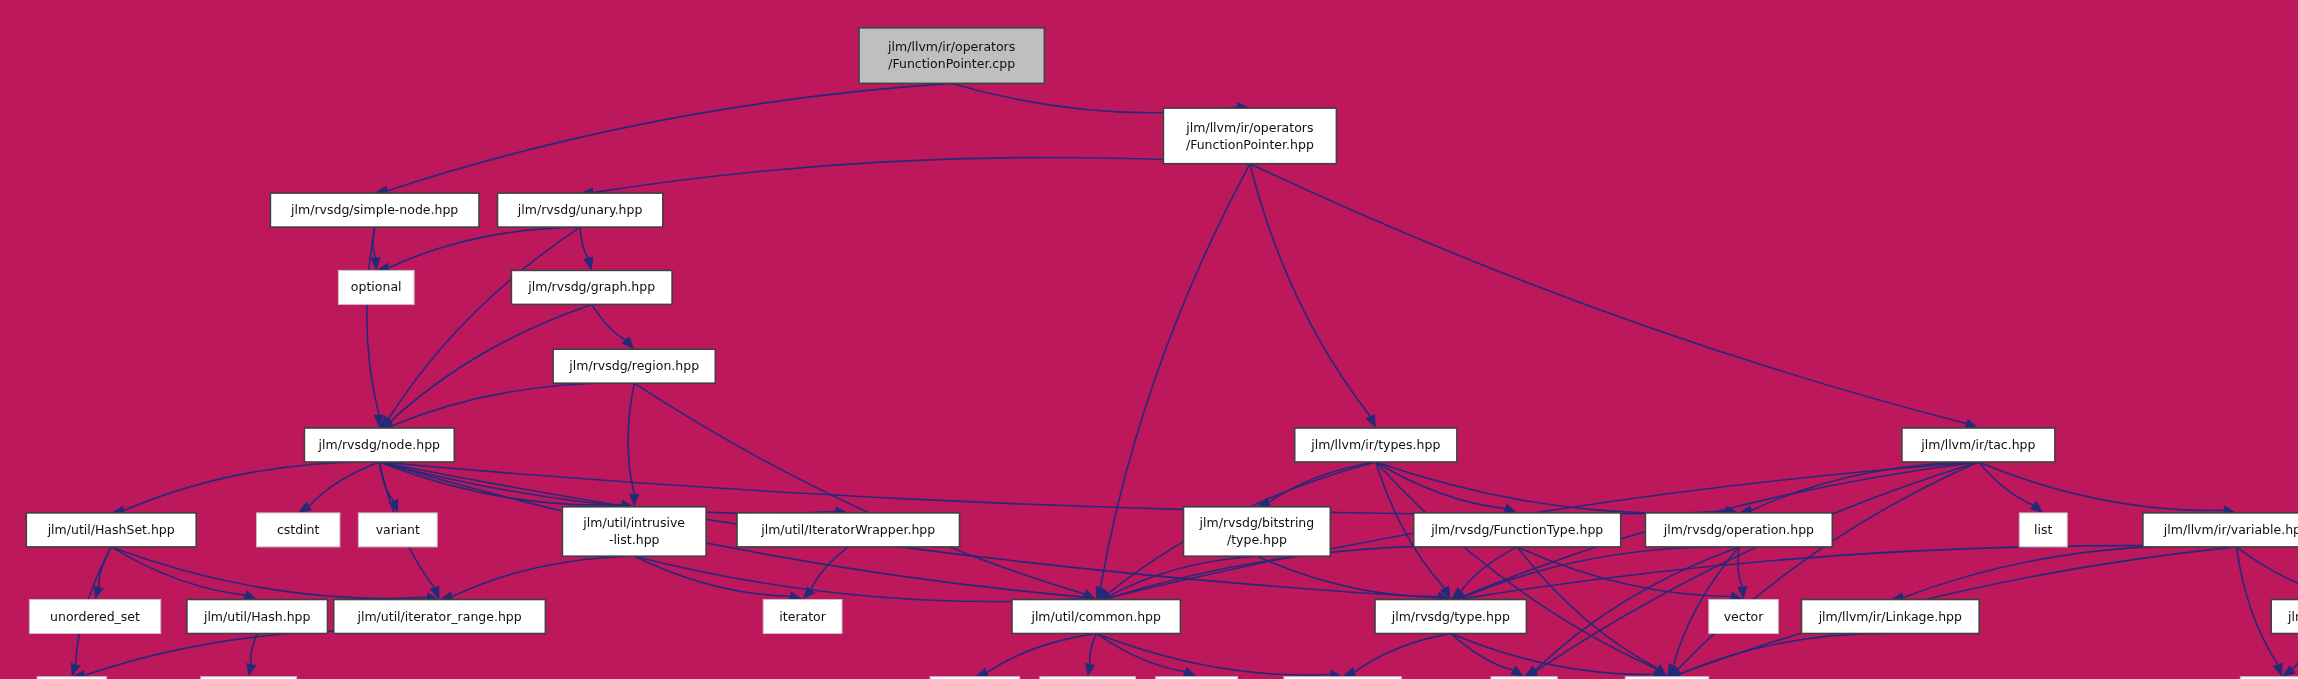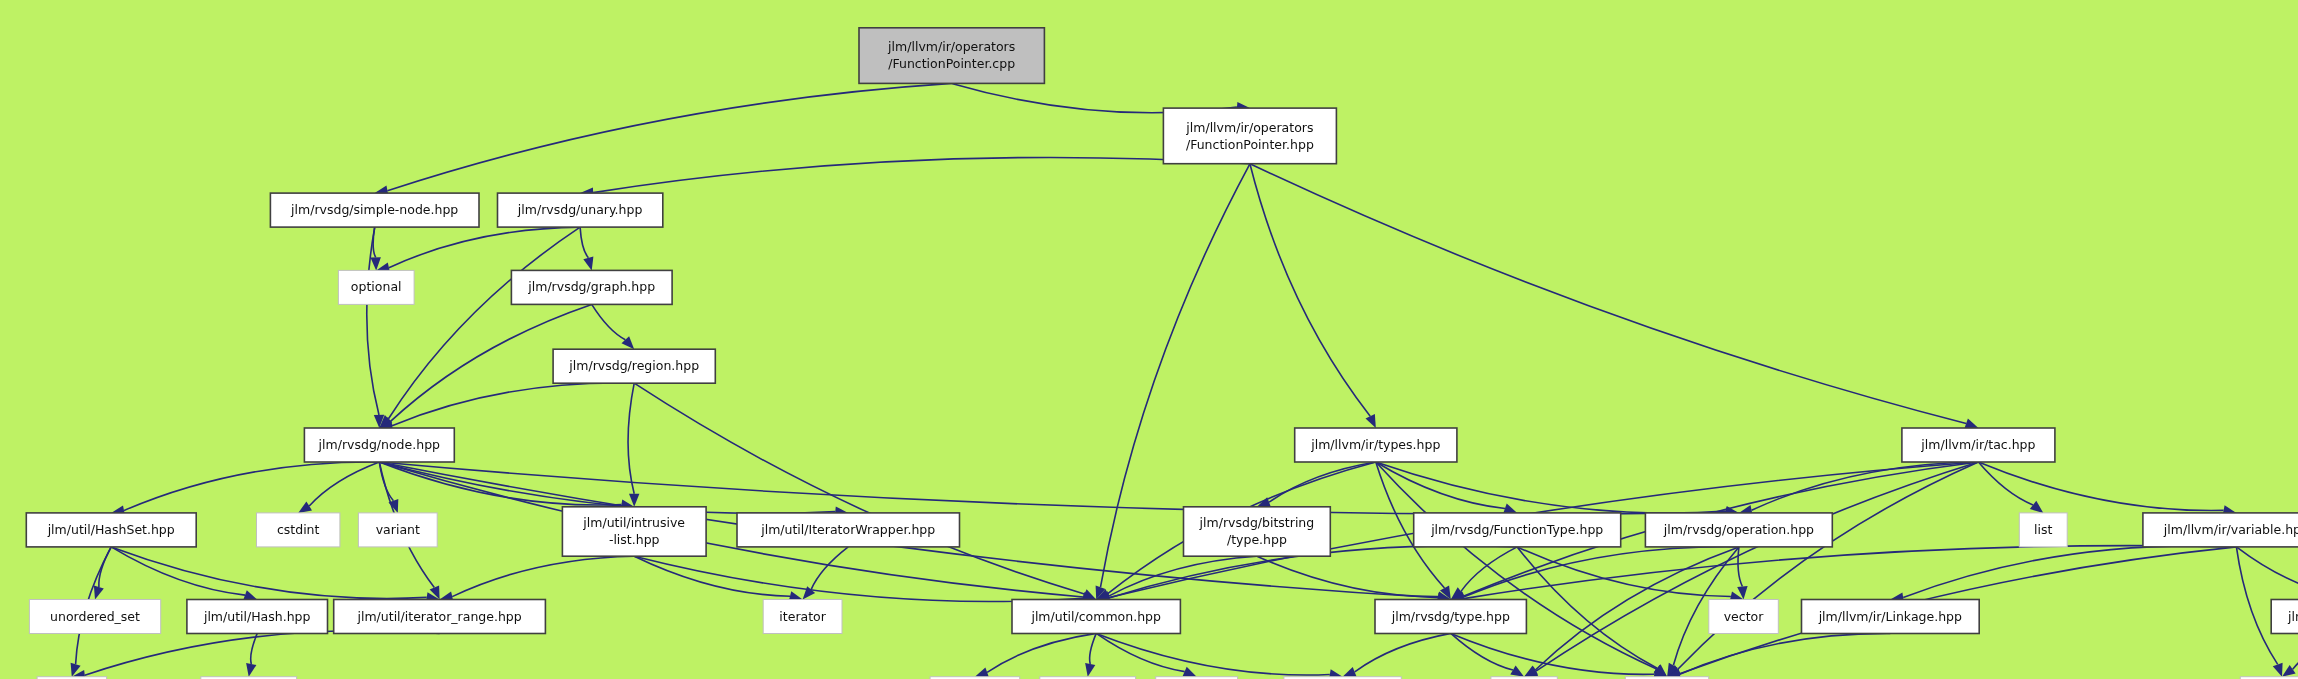--- a/index.html
+++ b/index.html
@@ -1,17 +1,17 @@
 <!DOCTYPE html>
 <html><head>
 <meta charset="utf-8">
 <style>
   html,body{margin:0;padding:0;background:#ffffff;}
   body{font-family:"DejaVu Sans","Liberation Sans",sans-serif;}
-  #graph-wrap{position:relative;width:2298px;height:679px;background:#bef264;overflow:hidden;}
+  #graph-wrap{position:relative;width:2298px;height:679px;background:#be185d;overflow:hidden;}
   svg{position:absolute;left:0;top:0;width:2298px;height:679px;}
   .edge{fill:none;stroke:#25297a;stroke-width:1.6px;}
   .arrowhead{fill:#25297a;stroke:none;}
   .node rect{}
   .nlabel{font-size:12.5px;fill:#101010;text-anchor:middle;dominant-baseline:middle;font-family:"DejaVu Sans","Liberation Sans",sans-serif;}
 </style>
 </head>
 <body>
 
 <div id="graph-wrap">

